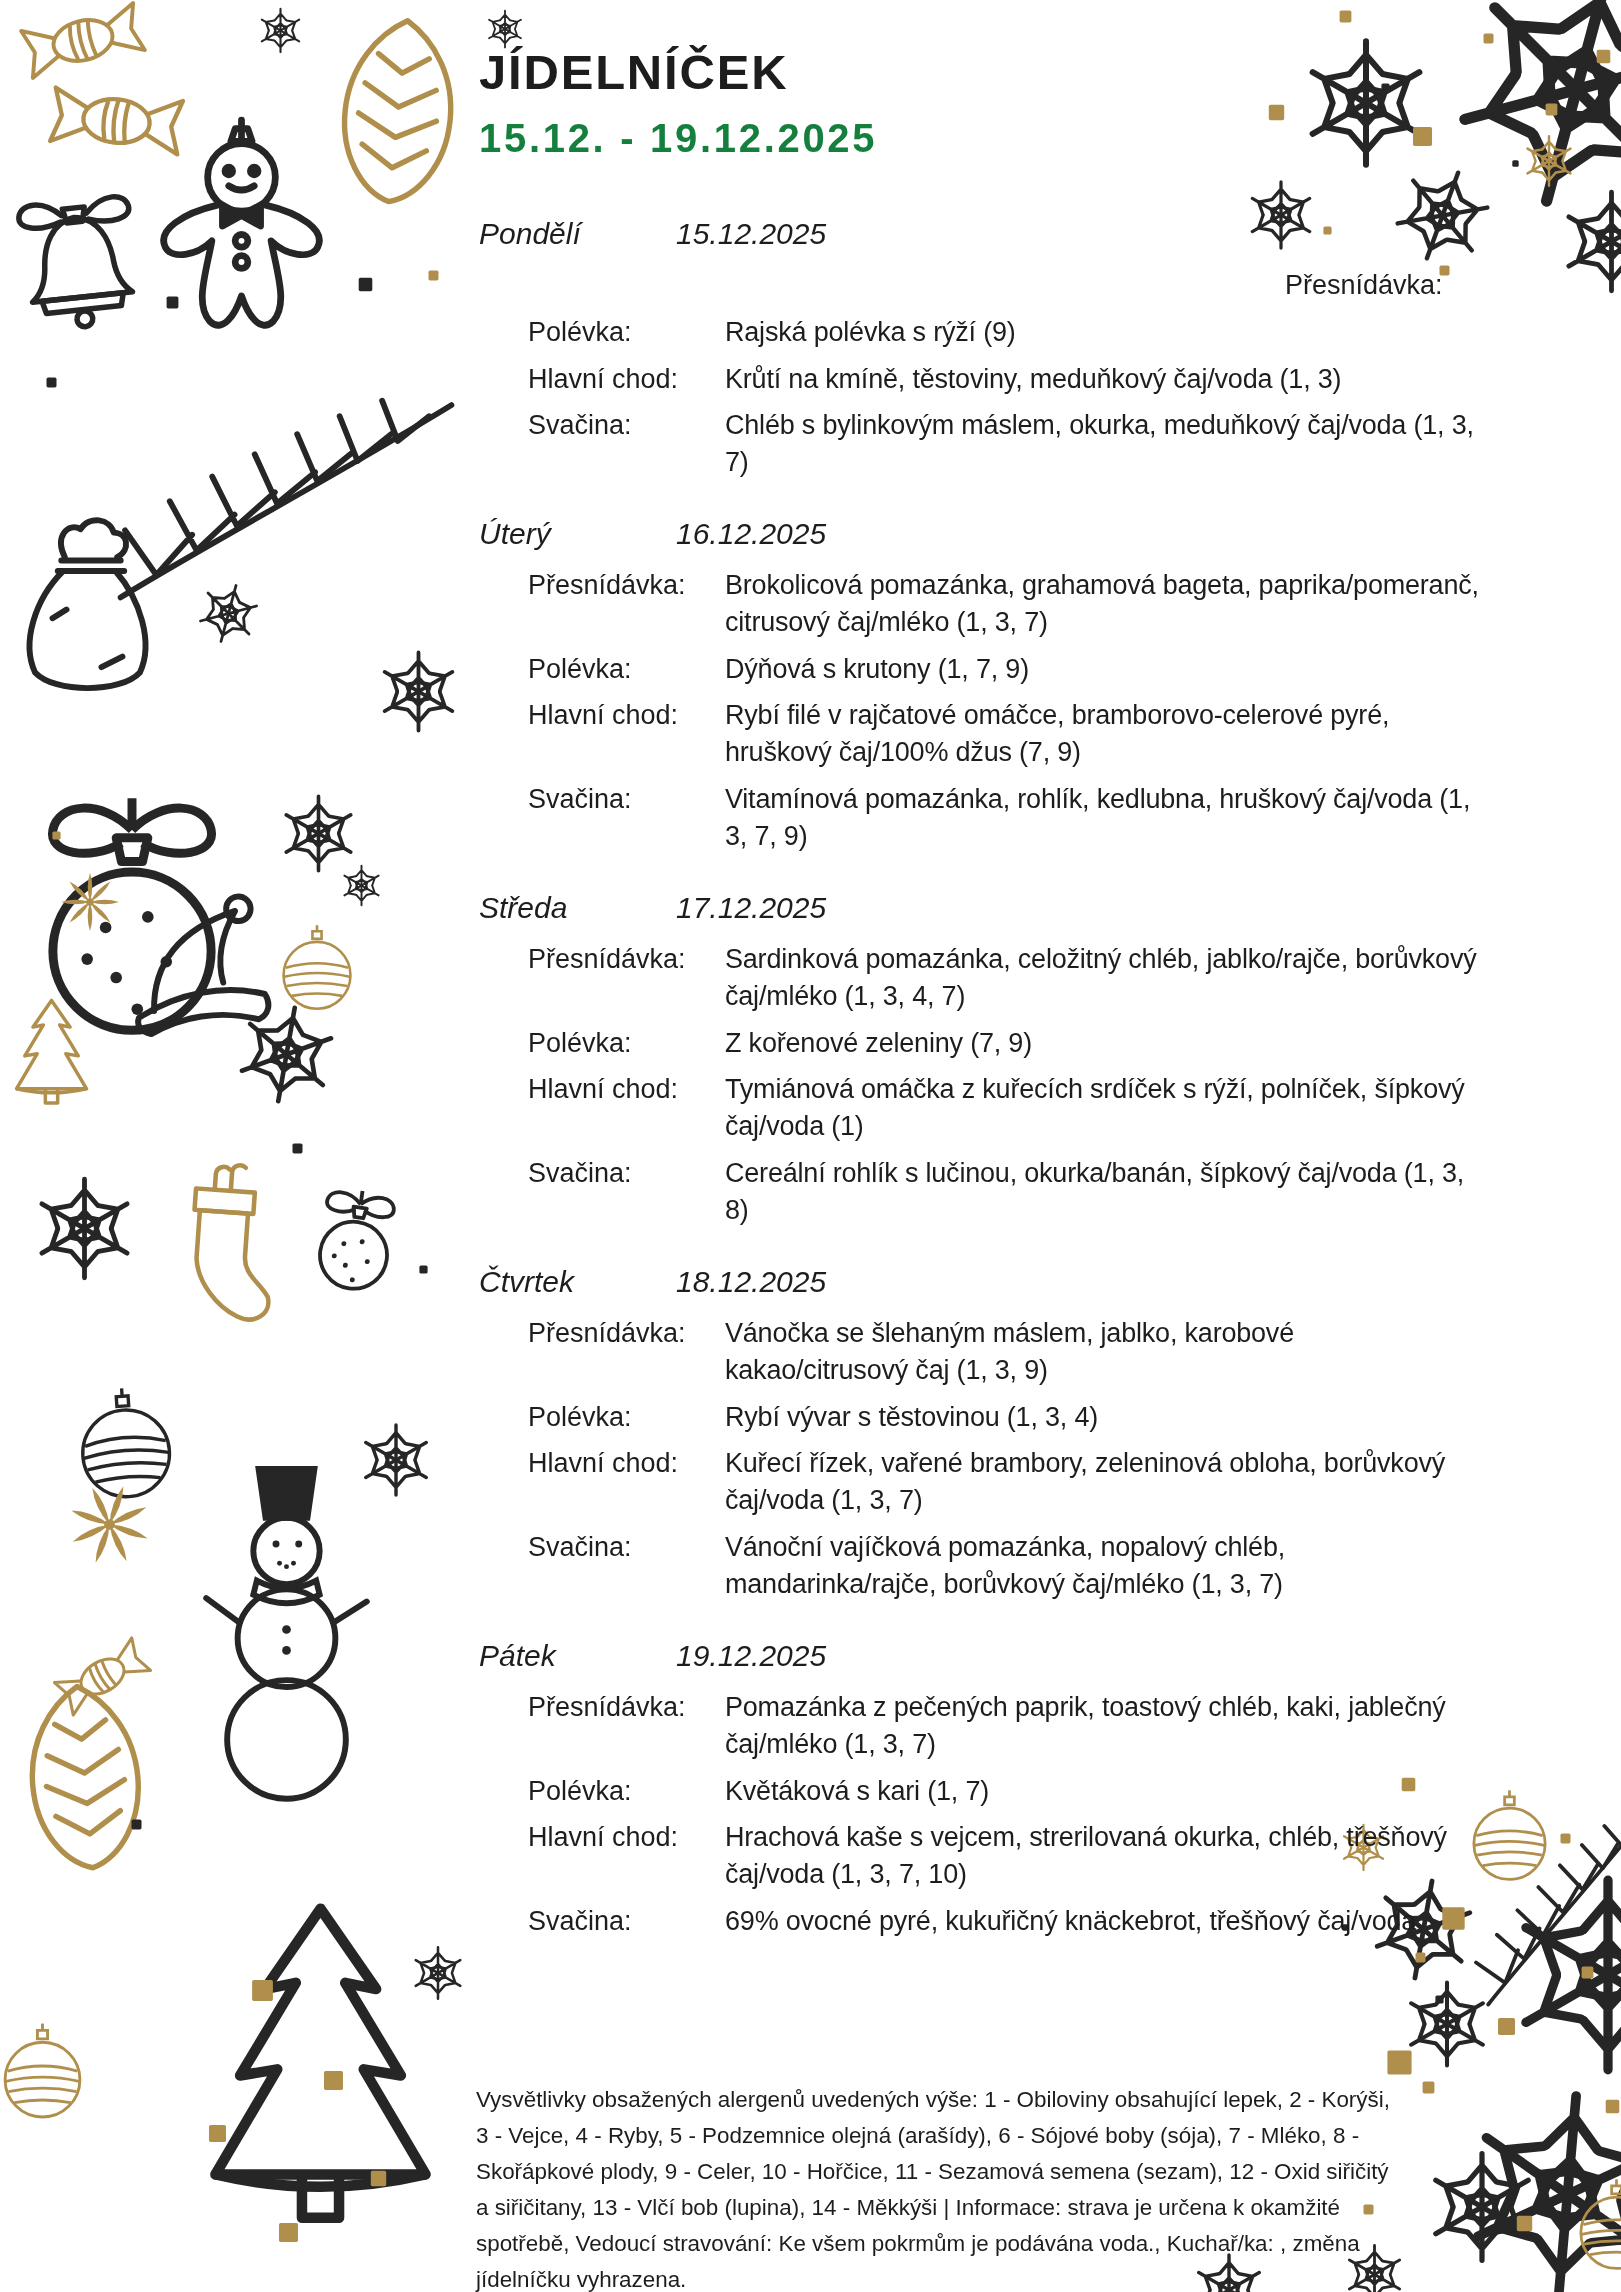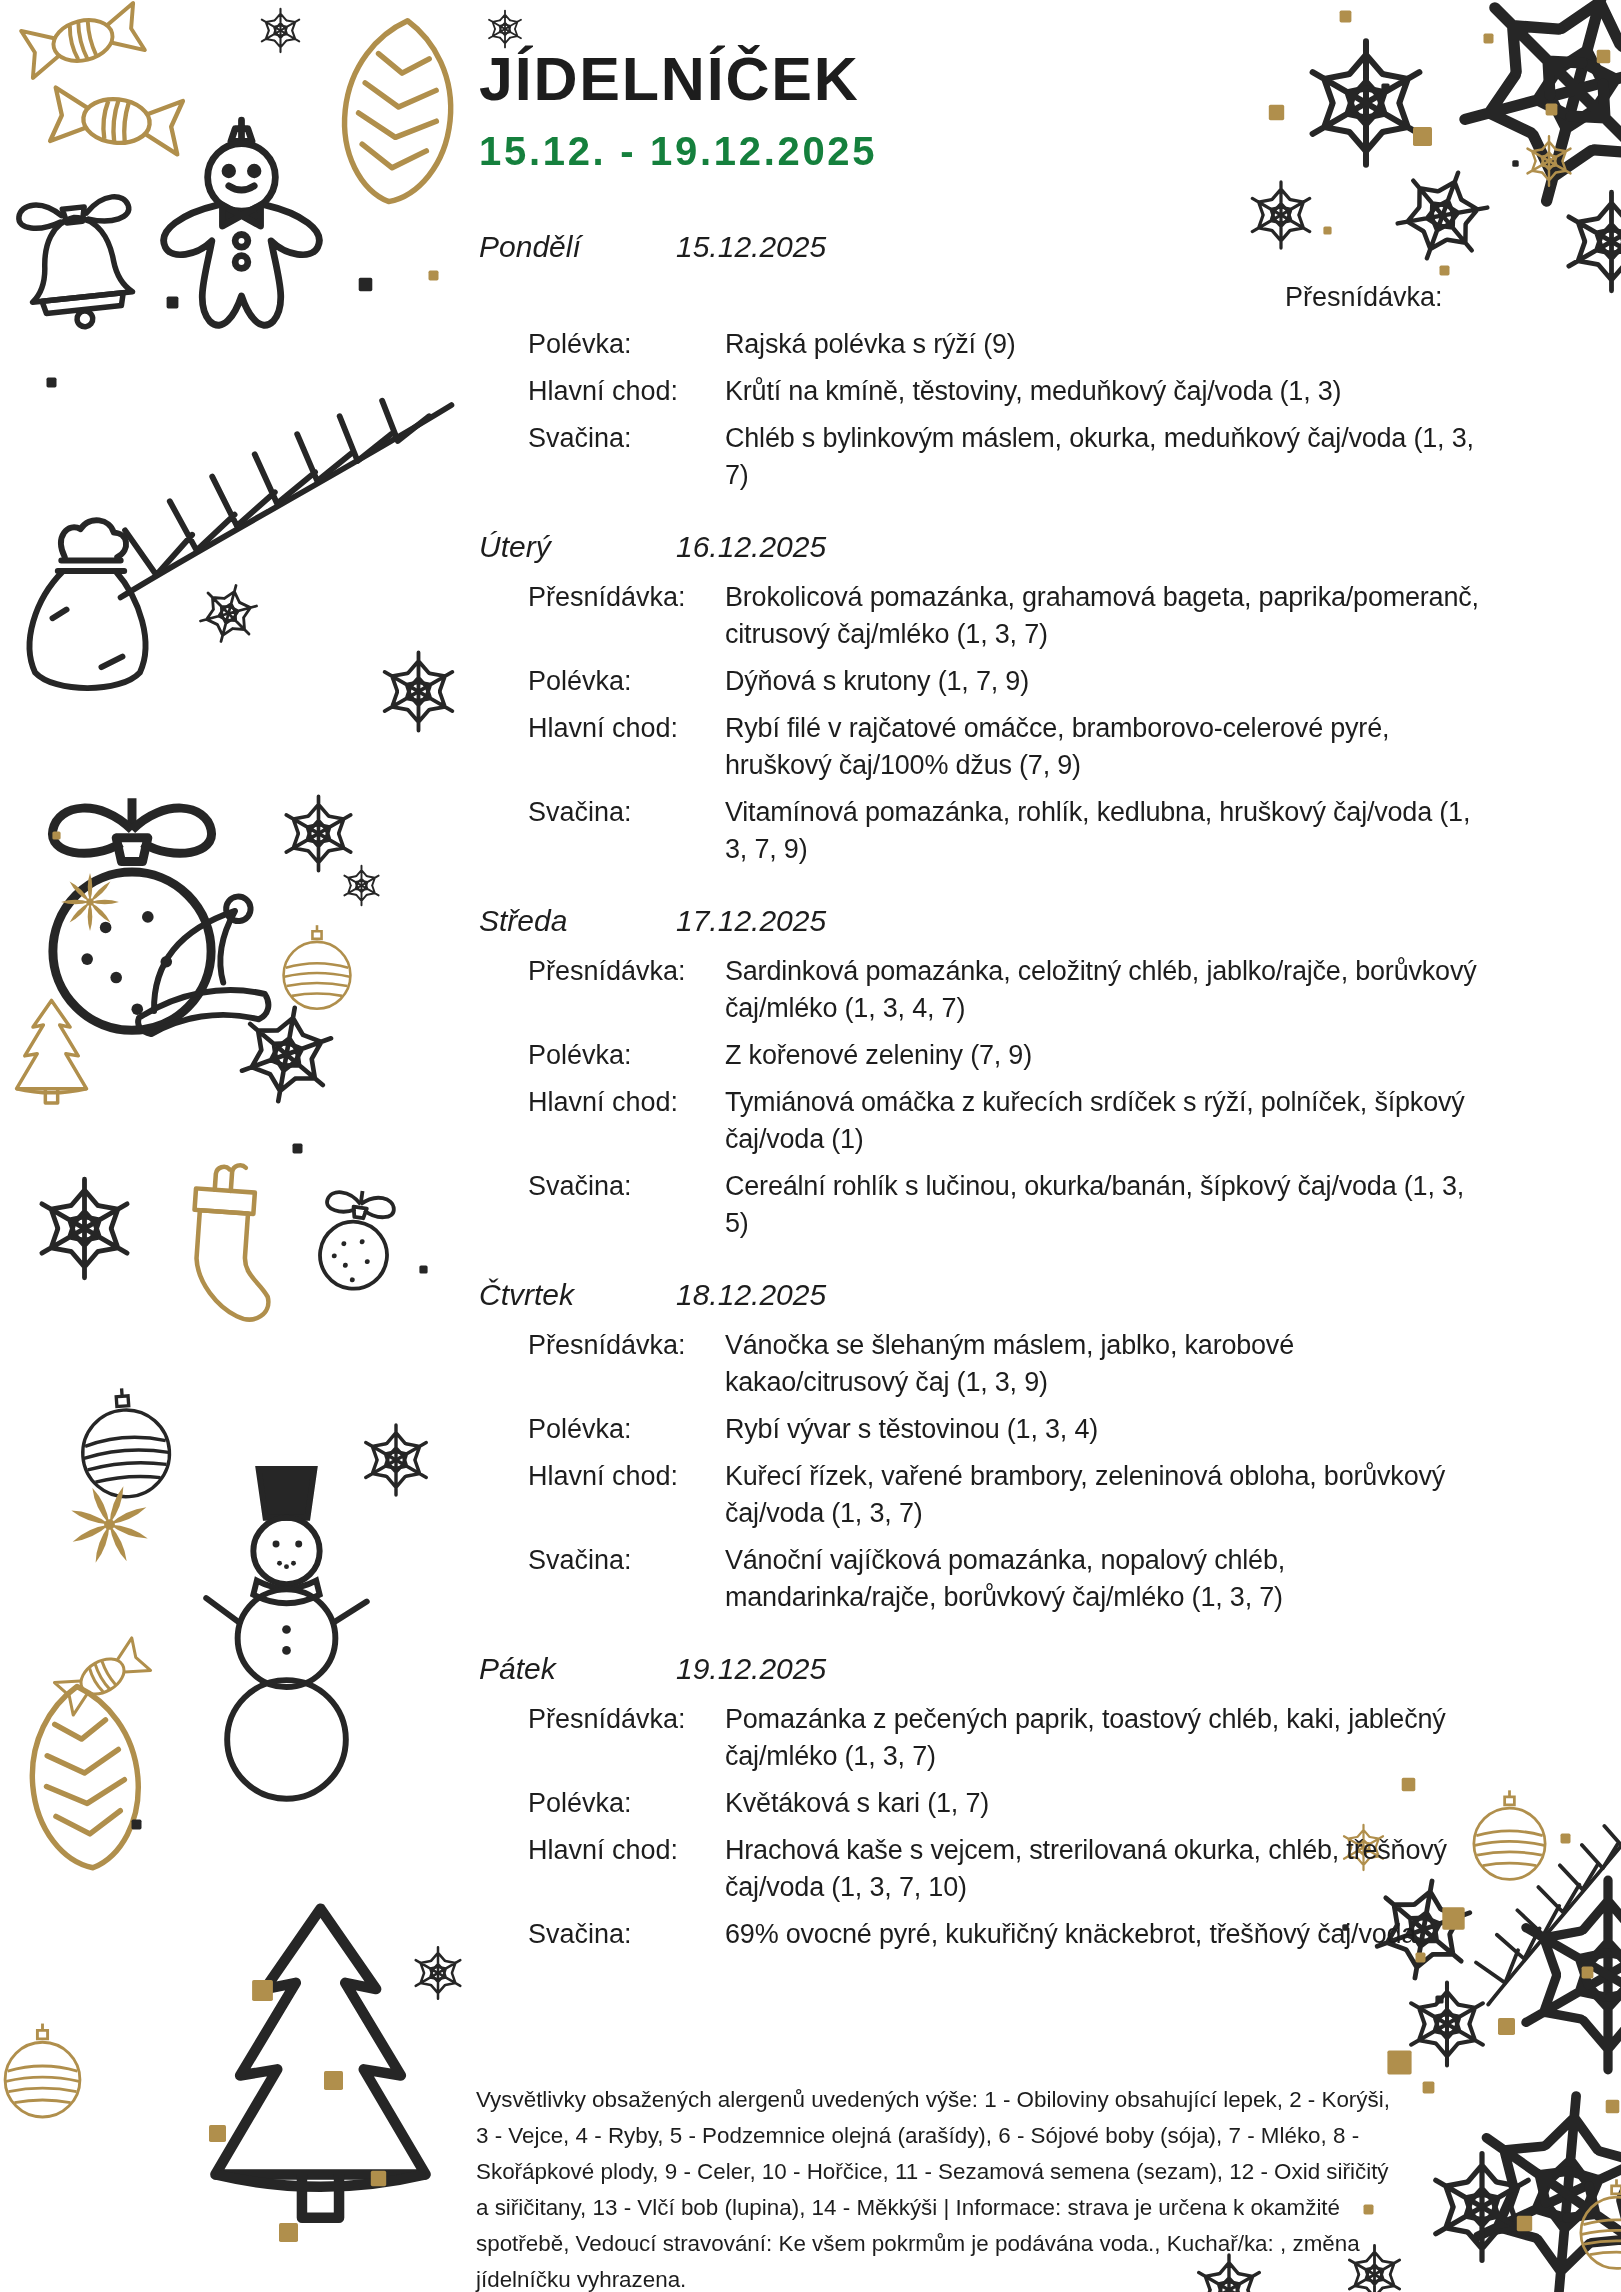--- a/index.html
+++ b/index.html
@@ -1,20 +1,20 @@
 <!DOCTYPE html>
 <html style="font-size:14.3px"><head>
 <meta charset="utf-8">
 <style>
   html,body{margin:0;padding:0;background:#fff;}
   .page{position:relative;width:1621px;height:2293px;background:#ffffff;overflow:hidden;
         font-family:"Liberation Sans",sans-serif;color:#1d1d1d;}
   .deco{position:absolute;pointer-events:none;}
   .content{position:absolute;left:479px;top:47px;width:1003px;}
-  .title{font-size:61px;font-weight:700;letter-spacing:1.8px;line-height:1.05;margin:0;color:#1d1d1d;}
+  .title{font-size:49px;font-weight:700;letter-spacing:1.8px;line-height:1.05;margin:0;color:#1d1d1d;}
   .subtitle{font-size:40px;font-weight:700;color:#15803d;letter-spacing:2.7px;margin:18px 0 0 0;}
   .days{margin-top:54px;}
   .day{margin-bottom:34px;}
   .day-header{display:flex;margin-bottom:14.3px;}
   .day-name{flex:0 0 197px;font-style:italic;font-size:30px;line-height:37px;}
   .day-date{font-style:italic;font-size:30px;line-height:37px;}
   .meal{display:flex;margin-bottom:9.9px;justify-content:flex-end;}
   .meal-label{flex:0 0 197px;font-size:27px;line-height:37px;}
   .meal-text{width:757px;font-size:27px;line-height:37px;letter-spacing:-0.2px;}
   .legend{position:absolute;left:476px;top:2082px;width:931px;font-size:22.4px;line-height:36px;color:#1d1d1d;}
@@ -388,21 +388,21 @@
         <div class="meal">
           <div class="meal-label">Polévka:</div>
           <div class="meal-text">Z kořenové zeleniny (7, 9)</div>
         </div>
         <div class="meal">
           <div class="meal-label">Hlavní chod:</div>
           <div class="meal-text">Tymiánová omáčka z kuřecích srdíček s rýží, polníček, šípkový čaj/voda (1)</div>
         </div>
         <div class="meal">
           <div class="meal-label">Svačina:</div>
-          <div class="meal-text">Cereální rohlík s lučinou, okurka/banán, šípkový čaj/voda (1, 3, 5)</div>
+          <div class="meal-text">Cereální rohlík s lučinou, okurka/banán, šípkový čaj/voda (1, 3, 8)</div>
         </div>
       </section>
 
       <section class="day">
         <div class="day-header">
           <div class="day-name">Čtvrtek</div>
           <div class="day-date">18.12.2025</div>
         </div>
         <div class="meal">
           <div class="meal-label">Přesnídávka:</div>

